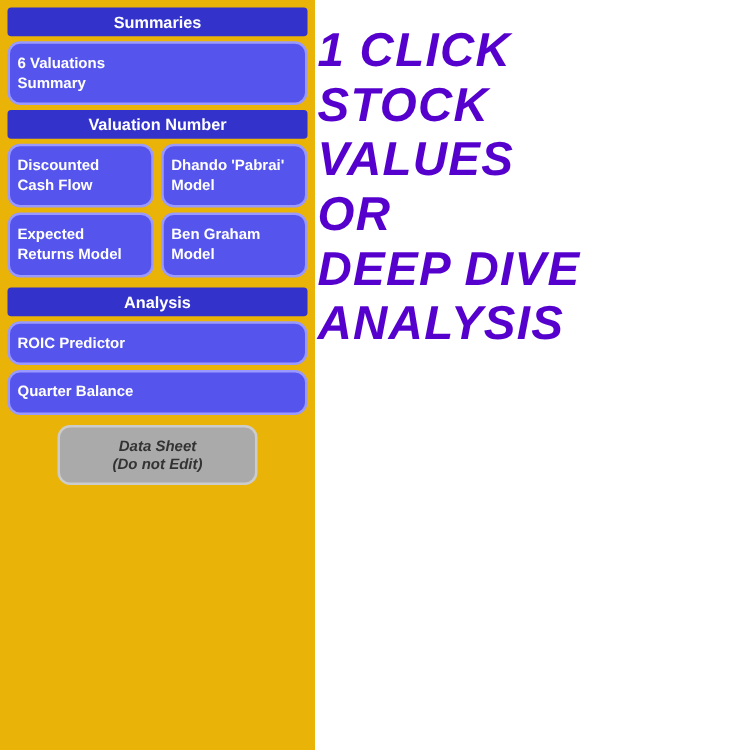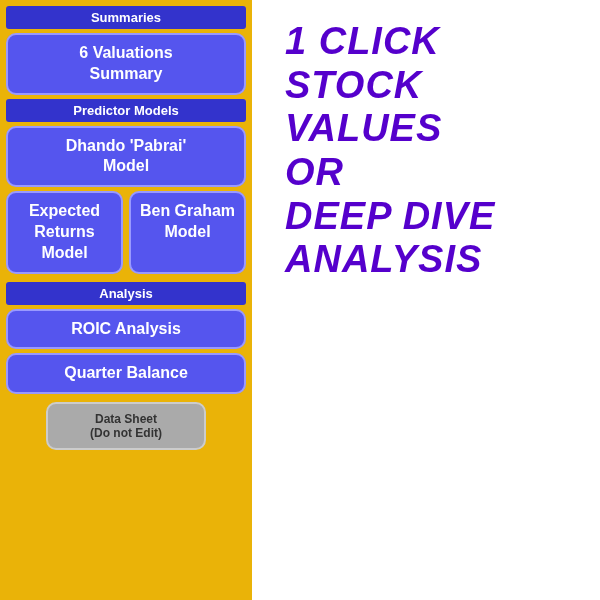--- a/index.html
+++ b/index.html
@@ -37,22 +37,21 @@
       gap: 6px;
     }
 
     .nav-button {
       flex: 1;
       background: #5555ee;
       color: #fff;
       border: 2px solid #9999ff;
       border-radius: 10px;
       padding: 8px 6px;
-      text-align: center;
-      font-size: 16px;
+      font-size: 12px;
       font-weight: bold;
       cursor: pointer;
       line-height: 1.3;
     }
 
     .data-sheet-btn {
       background: #aaaaaa;
       color: #333;
       border: 2px solid #cccccc;
       border-radius: 10px;
@@ -64,21 +63,21 @@
       margin: 0 auto;
       width: 160px;
       display: block;
     }
 
     .right-panel {
       flex: 1;
       display: flex;
       align-items: flex-start;
       justify-content: flex-start;
-      padding: 20px 10px 10px 33px;
+      padding: 20px 10px 10px 2px;
       background: #fff;
     }
 
     .tagline {
       color: #5500cc;
       font-size: 38px;
       font-weight: 900;
       font-style: italic;
       line-height: 1.15;
       text-transform: uppercase;
@@ -97,43 +96,44 @@
 <div class="left-panel">
 
   <div class="section-group">
     <div class="section-header">Summaries</div>
     <div class="button-row">
       <div class="nav-button">6 Valuations<br>Summary</div>
     </div>
   </div>
 
   <div class="section-group">
-    <div class="section-header">Predictor Models</div>
+    <div class="section-header">Valuation Number</div>
     <div class="button-row">
+      <div class="nav-button">Discounted<br>Cash Flow</div>
       <div class="nav-button">Dhando 'Pabrai'<br>Model</div>
     </div>
     <div class="button-row">
       <div class="nav-button">Expected<br>Returns Model</div>
       <div class="nav-button">Ben Graham<br>Model</div>
     </div>
     <div class="button-row">
     </div>
   </div>
 
   <div class="section-group">
     <div class="section-header">Analysis</div>
     <div class="button-row">
-      <div class="nav-button">ROIC Analysis</div>
+      <div class="nav-button">ROIC Predictor</div>
     </div>
     <div class="button-row">
       <div class="nav-button">Quarter Balance</div>
     </div>
   </div>
 
-  <div style="display:flex; justify-content:flex-end; margin-top: 4px;">
+  <div style="display:flex; justify-content:flex-end; margin-top: 4px; font-style: italic;">
     <div class="data-sheet-btn">Data Sheet<br>(Do not Edit)</div>
   </div>
 
 </div>
 
 <div class="right-panel">
   <div class="tagline">
     1 CLICK<br>STOCK<br>VALUES<br>OR<br>DEEP DIVE<br>ANALYSIS
   </div>
 </div>

